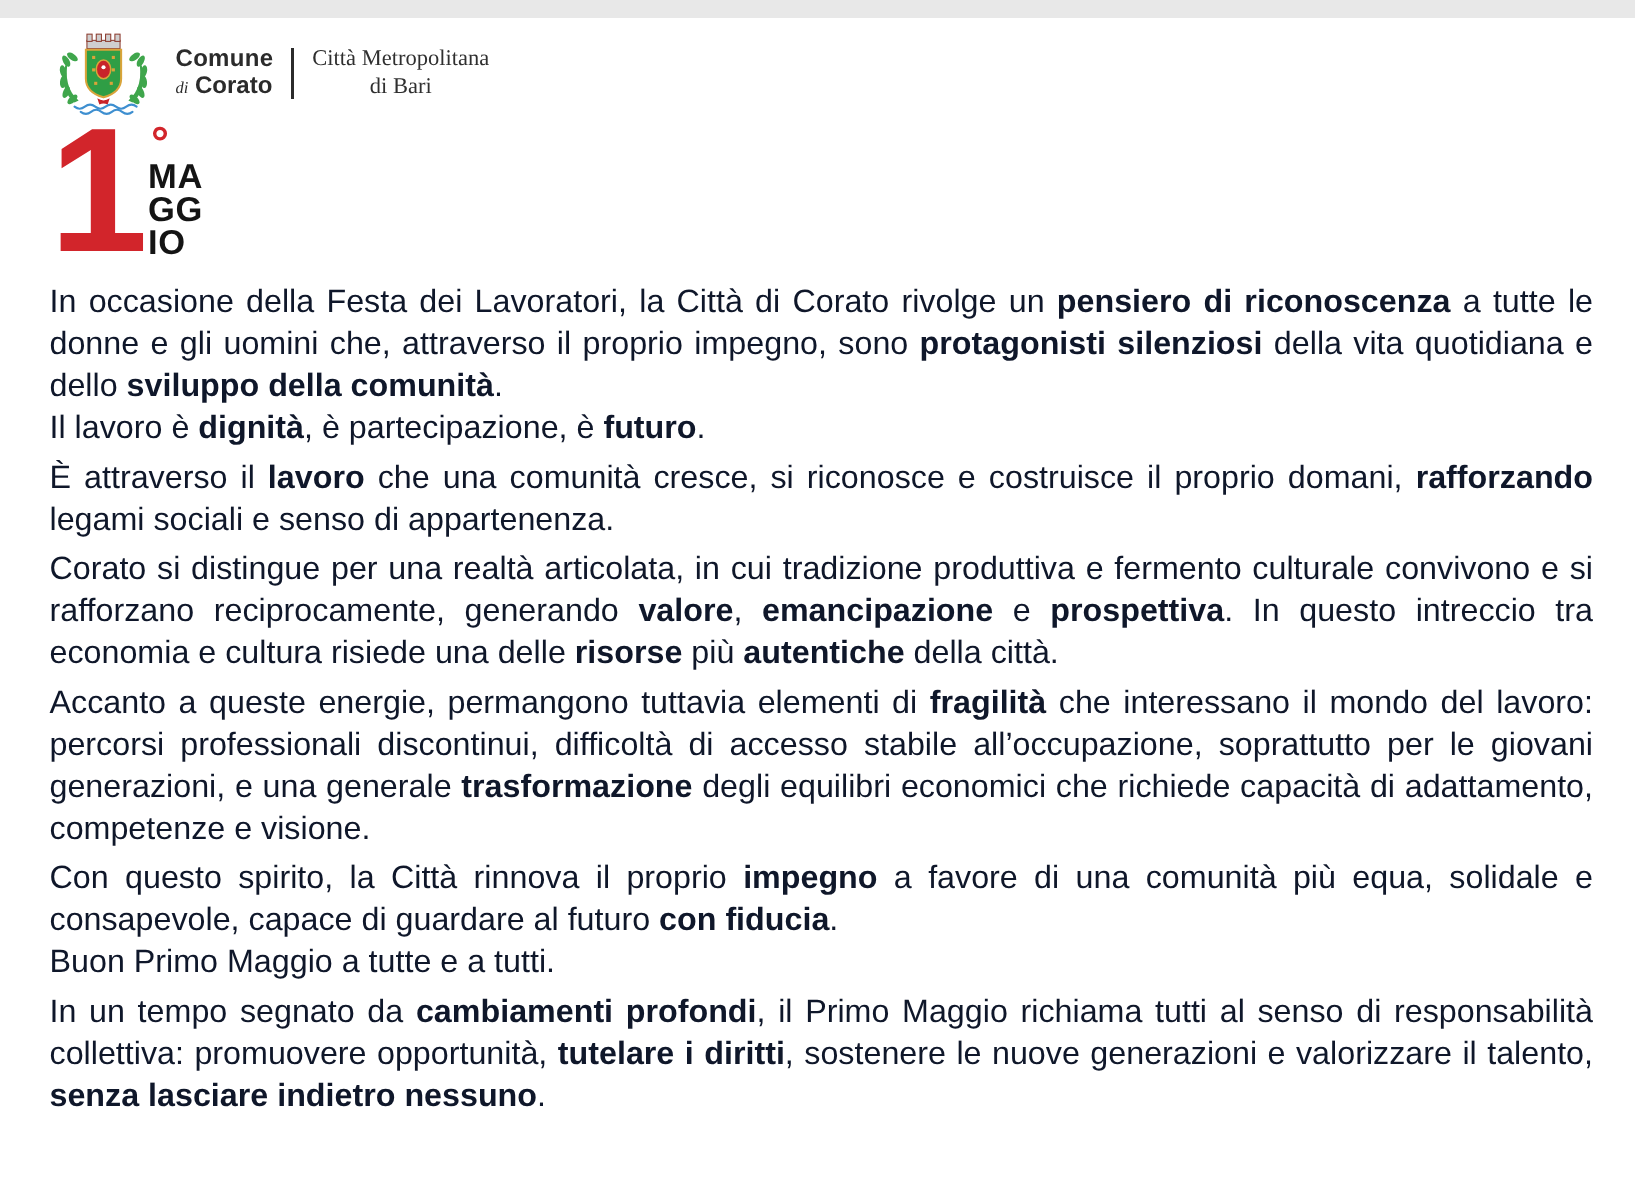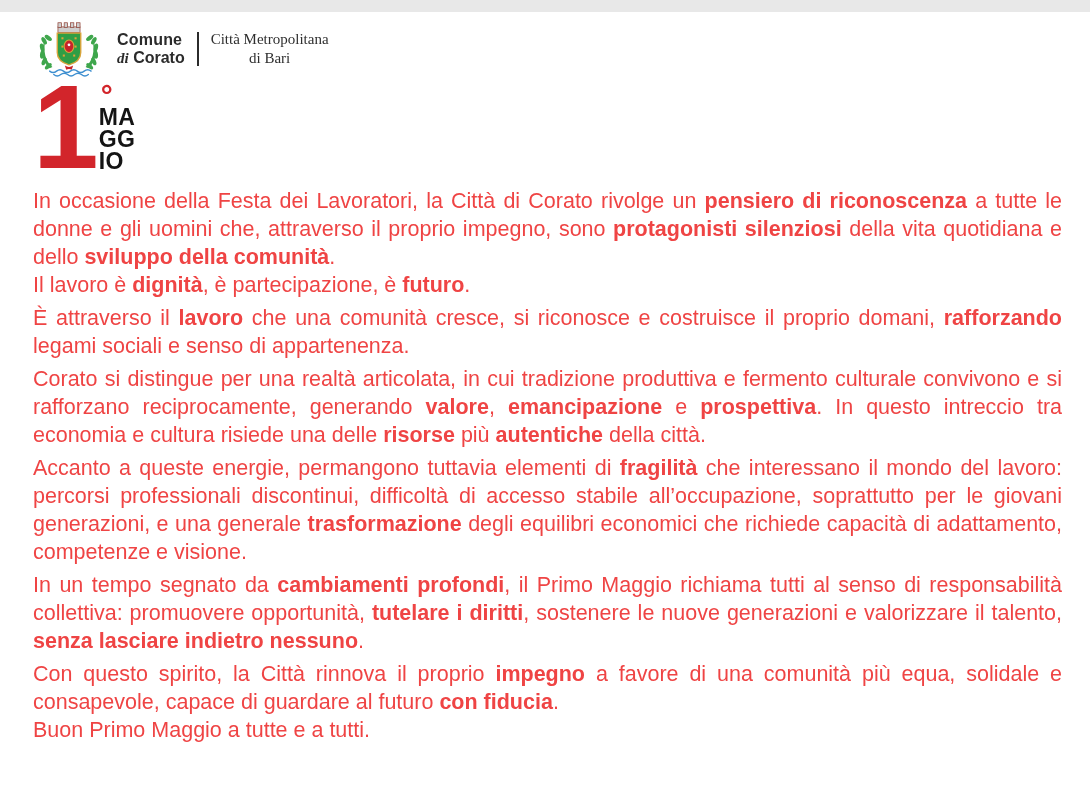--- a/index.html
+++ b/index.html
@@ -24,21 +24,21 @@
     align-items: center;
     gap: 12px;
     height: 58px;
     flex: 0 0 auto;
   }
   .crest { width: 72px; height: 58px; flex: 0 0 auto; }
   .org-block { display: flex; align-items: center; gap: 12px; }
   .org-name { line-height: 1.15; color: #2b2b2b; }
   .org-name .l1 { font-weight: 700; font-size: 16px; letter-spacing: 0.2px; }
   .org-name .l2 { font-size: 16px; font-weight: 700; }
-  .org-name .di { font-family: "Liberation Serif", serif; font-style: italic; font-weight: 700; font-size: 15px; }
+  .org-name .di { font-family: "Liberation Serif", serif; font-style: italic; font-weight: 400; font-size: 11px; }
   .org-divider { width: 2px; height: 34px; background: #2b2b2b; }
   .org-affil {
     font-family: "Liberation Serif", serif;
     font-size: 15px;
     line-height: 1.25;
     color: #2f2f2f;
     text-align: center;
   }
 
   
@@ -78,21 +78,21 @@
   }
   .main-title .light { font-weight: 400; letter-spacing: -0.5px; }
 
   
   .body-text { margin-top: 11px; flex: 0 0 auto; }
   .body-text p {
     margin: 0 0 5px 0;
     font-size: 21.5px;
     line-height: 28px;
     text-align: justify;
-    color: #ef4444;
+    color: #0f172a;
   }
   .body-text .b { font-weight: 700; }
 
   
   .footer { margin-top: auto; flex: 0 0 auto; }
   .dateline {
     font-style: italic;
     font-size: 22px;
     color: #1b1c36;
     letter-spacing: 0.2px;
@@ -184,20 +184,20 @@
         <span class="month-line">IO</span>
       </div>
     </div>
   </div>
 
   <div class="body-text">
     <p><span>In occasione della Festa dei Lavoratori, la Città di Corato rivolge un </span><span class="b">pensiero di riconoscenza</span><span> a tutte le donne e gli uomini che, attraverso il proprio impegno, sono </span><span class="b">protagonisti silenziosi</span><span> della vita quotidiana e dello </span><span class="b">sviluppo della comunità</span><span>.</span><br><span>Il lavoro è </span><span class="b">dignità</span><span>, è partecipazione, è </span><span class="b">futuro</span><span>.</span></p>
     <p><span>È attraverso il </span><span class="b">lavoro</span><span> che una comunità cresce, si riconosce e costruisce il proprio domani, </span><span class="b">rafforzando</span><span> legami sociali e senso di appartenenza.</span></p>
     <p><span>Corato si distingue per una realtà articolata, in cui tradizione produttiva e fermento culturale convivono e si rafforzano reciprocamente, generando </span><span class="b">valore</span><span>, </span><span class="b">emancipazione</span><span> e </span><span class="b">prospettiva</span><span>. In questo intreccio tra economia e cultura risiede una delle </span><span class="b">risorse</span><span> più </span><span class="b">autentiche</span><span> della città.</span></p>
     <p><span>Accanto a queste energie, permangono tuttavia elementi di </span><span class="b">fragilità</span><span> che interessano il mondo del lavoro: percorsi professionali discontinui, difficoltà di accesso stabile all’occupazione, soprattutto per le giovani generazioni, e una generale </span><span class="b">trasformazione</span><span> degli equilibri economici che richiede capacità di adattamento, competenze e visione.</span></p>
+    <p><span>Con questo spirito, la Città rinnova il proprio </span><span class="b">impegno</span><span> a favore di una comunità più equa, solidale e consapevole, capace di guardare al futuro </span><span class="b">con fiducia</span><span>.</span><br><span>Buon Primo Maggio a tutte e a tutti.</span></p>
     <p><span>In un tempo segnato da </span><span class="b">cambiamenti profondi</span><span>, il Primo Maggio richiama tutti al senso di responsabilità collettiva: promuovere opportunità, </span><span class="b">tutelare i diritti</span><span>, sostenere le nuove generazioni e valorizzare il talento, </span><span class="b">senza lasciare indietro nessuno</span><span>.</span></p>
-    <p><span>Con questo spirito, la Città rinnova il proprio </span><span class="b">impegno</span><span> a favore di una comunità più equa, solidale e consapevole, capace di guardare al futuro </span><span class="b">con fiducia</span><span>.</span><br><span>Buon Primo Maggio a tutte e a tutti.</span></p>
   </div>
 
   <div class="footer">
   </div>
 
 </div>
 
 </body></html>

